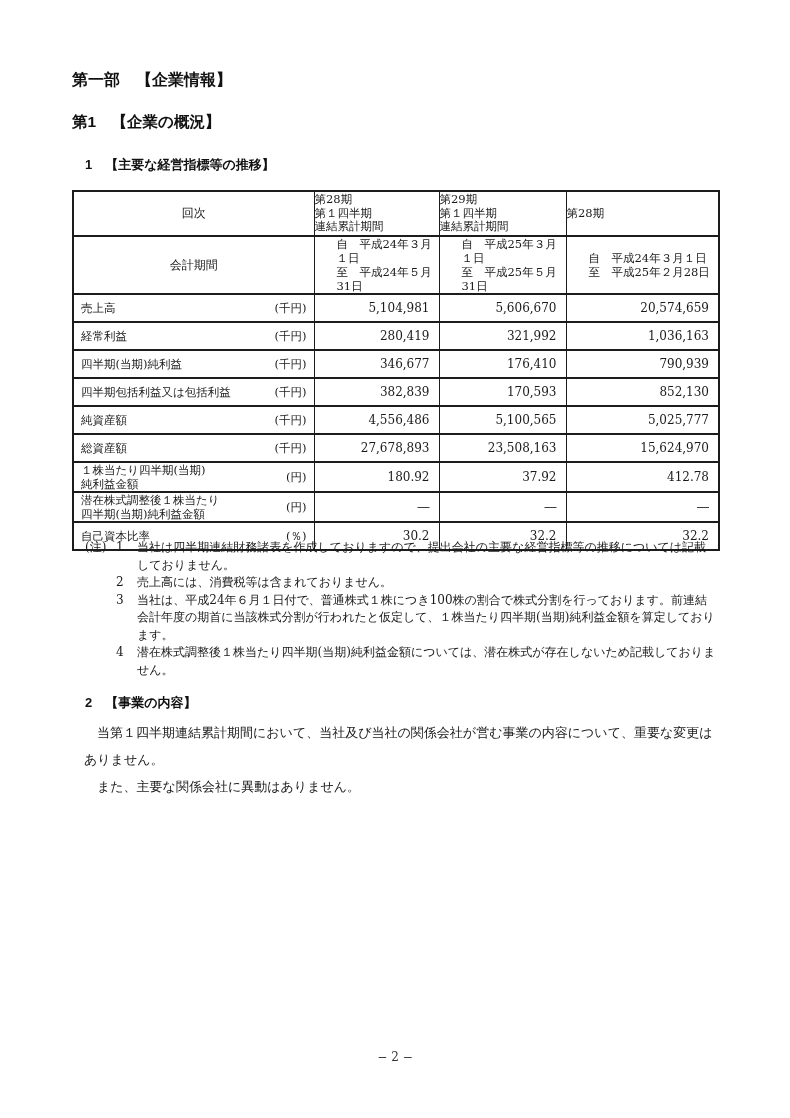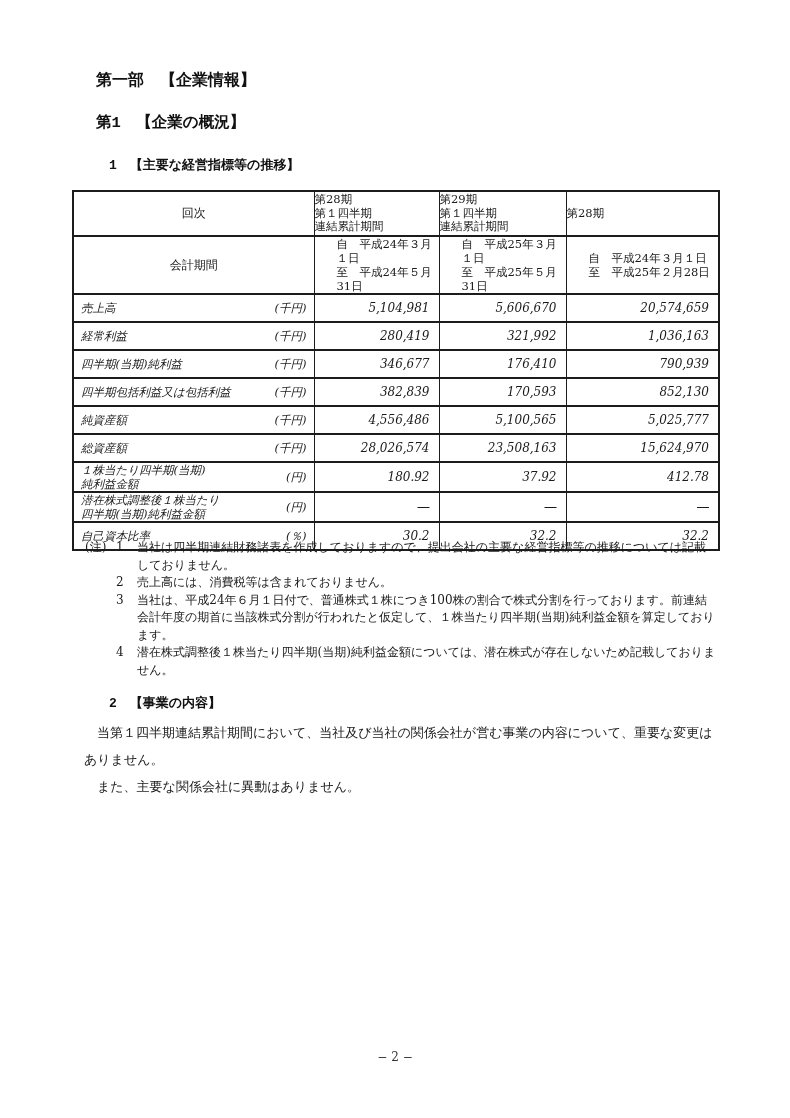--- a/index.html
+++ b/index.html
@@ -7,26 +7,25 @@
   body { font-family: "DejaVu Serif", "Liberation Serif", serif; color: #1a1a1a; }
   .page {
     position: relative;
     width: 790px;
     height: 1118px;
     background: #ffffff;
     margin: 0 auto;
     overflow: hidden;
   }
   .heading {
-    font-family: Liberation Mono, monospace;
+    font-family: Liberation Sans, sans-serif;
     font-weight: bold;
     position: absolute;
     white-space: nowrap;
     color: #111;
-    margin-left: 24px;
   }
   .h-part  { left: 72px; top: 70px;  font-size: 16px; }
   .h-sec1  { left: 72px; top: 112px; font-size: 15.5px; }
   .h-sub1  { left: 85px; top: 156px; font-size: 13px; }
   .h-sub2  { left: 85px; top: 694px; font-size: 13px; }
 
   
   table.fin {
     position: absolute;
     left: 72px; top: 190px;
@@ -44,21 +43,21 @@
     vertical-align: middle;
     overflow: hidden;
   }
   col.c1 { width: 241px; }
   col.c2 { width: 125px; }
   col.c3 { width: 127px; }
   col.c4 { width: 153px; }
 
   tr.r-head1 { height: 45px; }
   tr.r-head2 { height: 28px; }
-  tr.r-data  { height: 28px; font-style: italic; }
+  tr.r-data  { height: 28px; }
 
   td.center { text-align: center; font-family: Liberation Mono, monospace; }
   td.c-period {
     text-align: left;
     white-space: pre-line;
     font-size: 11.5px;
     line-height: 13.5px;
   }
   td.c-date {
     white-space: pre-line;
@@ -208,21 +207,21 @@
         <td class="c-val">5,100,565</td>
         <td class="c-val">5,025,777</td>
       </tr>
       <tr class="r-data">
         <td class="c-metric">
             <div class="metric-flex">
           <span class="metric-label">総資産額</span>
           <span class="metric-unit">(千円)</span>
             </div>
           </td>
-        <td class="c-val">28,026,574</td>
+        <td class="c-val">27,678,893</td>
         <td class="c-val">23,508,163</td>
         <td class="c-val">15,624,970</td>
       </tr>
       <tr class="r-data">
         <td class="c-metric">
             <div class="metric-flex">
           <span class="metric-label">１株当たり四半期(当期)
 純利益金額</span>
           <span class="metric-unit">(円)</span>
             </div>

